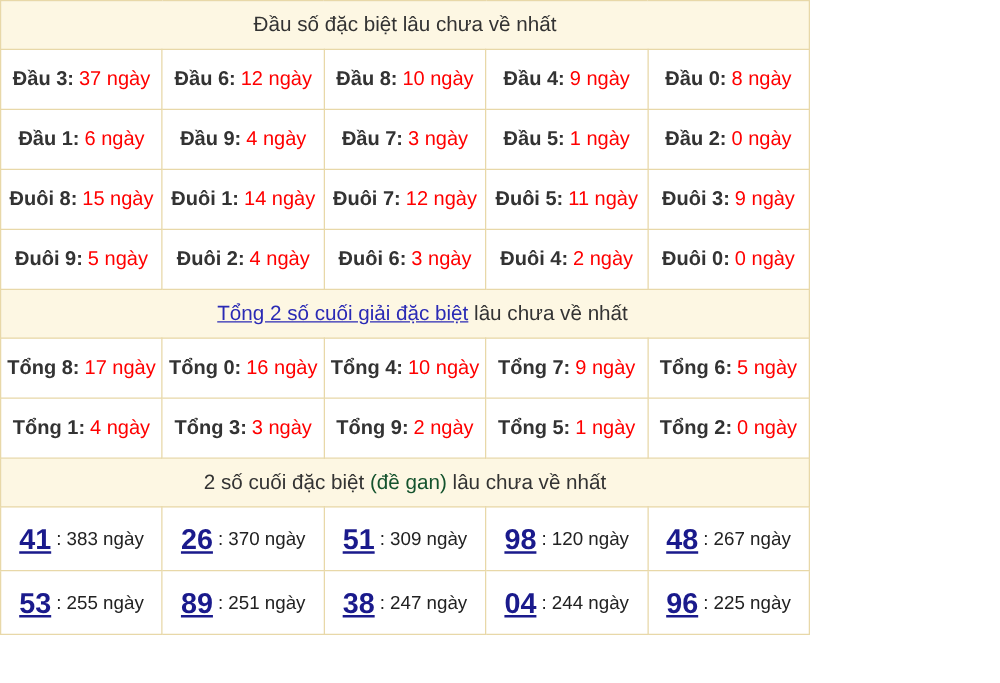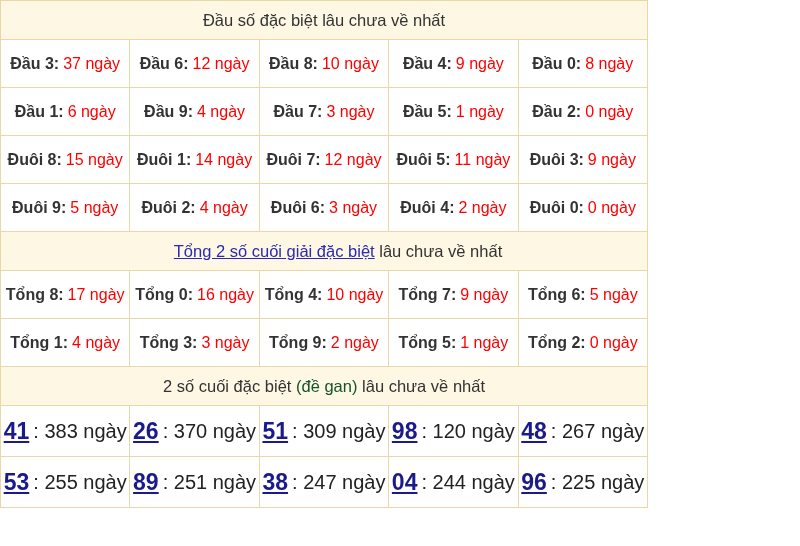--- a/index.html
+++ b/index.html
@@ -59,21 +59,21 @@
     font-size: 16px;
   }
   .pair-num {
     color: #1a1a8c;
     font-weight: bold;
     font-size: 23px;
     text-underline-offset: 2px;
   }
   .pair-days {
     color: #222222;
-    font-size: 20px;
+    font-size: 15px;
   }
   .cell-inner {
     display: flex;
     align-items: center;
     justify-content: center;
     gap: 4px;
     white-space: nowrap;
   }
 </style>
 </head>

